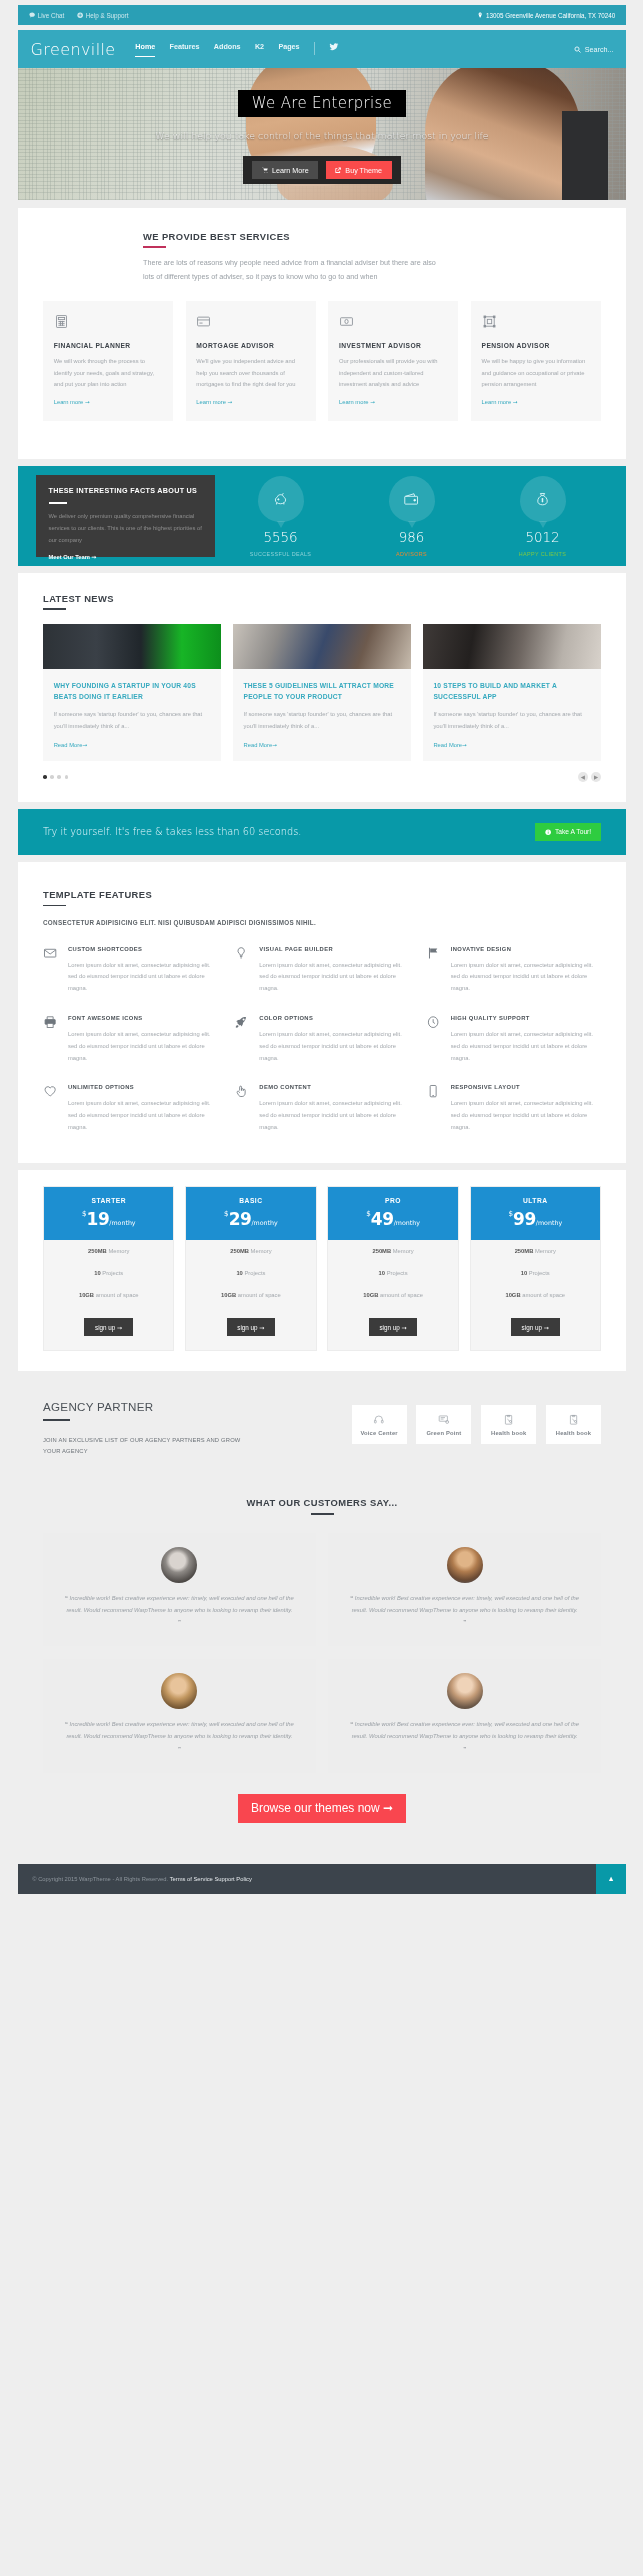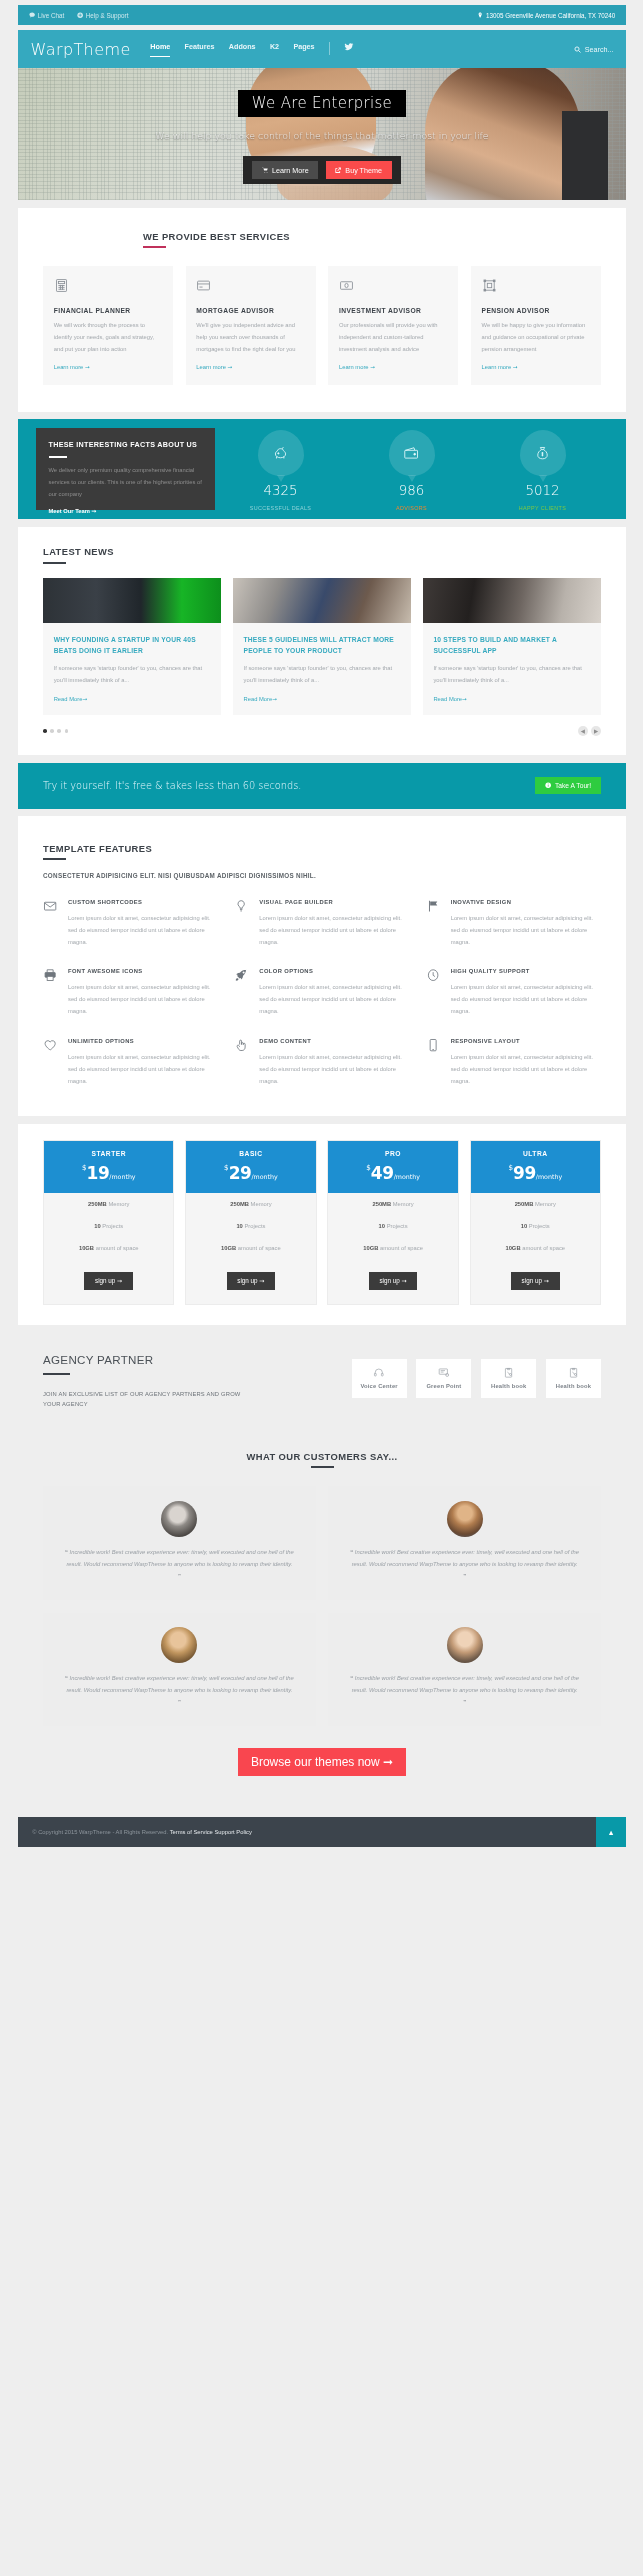--- a/index.html
+++ b/index.html
@@ -198,21 +198,21 @@
     </div>
     <div class="topbar-right">
       <svg class="ic" viewBox="0 0 16 16">
           <path fill="currentColor" d="M8 1C5.8 1 4 2.8 4 5c0 3 4 10 4 10s4-7 4-10c0-2.2-1.8-4-4-4zm0 5.5A1.5 1.5 0 1 1 8 3.5a1.5 1.5 0 0 1 0 3z"></path>
         </svg>
       <span>13005 Greenville Avenue California, TX 70240</span>
     </div>
   </div>
 
   <div class="navwrap">
-    <div class="logo">WarpTheme</div>
+    <div class="logo">Greenville</div>
     <nav class="nav">
       <a href="#" class="active">Home</a>
       <a href="#">Features</a>
       <a href="#">Addons</a>
       <a href="#">K2</a>
       <a href="#">Pages</a>
       <span class="sep"></span>
       <a href="#" class="twit">
         <svg width="9.8" height="9.8" viewBox="0 0 16 16">
             <path fill="currentColor" d="M15 3.2c-.5.25-1.1.42-1.7.5.6-.37 1.05-.95 1.27-1.65-.57.34-1.2.58-1.87.71A2.93 2.93 0 0 0 7.8 5.43 8.33 8.33 0 0 1 1.75 2.4a2.93 2.93 0 0 0 .9 3.9 2.9 2.9 0 0 1-1.32-.36v.03c0 1.4 1 2.58 2.33 2.85-.43.12-.88.14-1.3.05a2.93 2.93 0 0 0 2.73 2.03A5.87 5.87 0 0 1 1 12.1a8.3 8.3 0 0 0 4.48 1.3c5.38 0 8.32-4.45 8.32-8.3v-.38c.57-.4 1.06-.92 1.45-1.5z"></path>
@@ -246,24 +246,25 @@
         <button class="btn btn-red">
           <svg width="6.3" height="6.3" viewBox="0 0 16 16">
               <path fill="currentColor" d="M9 1h6v6h-2V4.4L7.4 10 6 8.6 11.6 3H9zM1 3h5v2H3v8h8v-3h2v5H1z"></path>
             </svg>
           <span>Buy Theme</span>
         </button>
       </div>
     </div>
   </div>
 
-  <div class="card" style="padding:23px 25px 27px 25px;">
+  <div class="card" style="padding:23px 25px 38px 25px;">
     <div class="svc-head">
       <div class="sec-title">WE PROVIDE BEST SERVICES</div>
       <div class="rule"></div>
+      <div class="lede">There are lots of reasons why people need advice from a financial adviser but there are also lots of different types of adviser, so it pays to know who to go to and when</div>
     </div>
     <div class="services">
       <div class="svc">
         <span class="sicon">
           <svg width="15" height="15" viewBox="0 0 24 24" fill="none" stroke="currentColor" stroke-width="1.4">
               <rect x="4" y="2.5" width="16" height="19" rx="1"></rect>
               <rect x="7" y="5.5" width="10" height="3.5"></rect>
               <path d="M7 12h10M7 15h10M7 18h10M10.3 11v8M13.6 11v8"></path>
             </svg>
         </span>
@@ -322,21 +323,21 @@
     <div class="counters">
       <div class="counter">
         <div class="bubble">
           <svg width="17" height="17" viewBox="0 0 24 24" fill="none" stroke="currentColor" stroke-width="1.2">
               <path d="M16.5 8.5c1.6.9 2.7 2.4 2.7 4.2 0 3-3.2 5.3-7.2 5.3s-7.2-2.3-7.2-5.3c0-2 1.2-3.6 3-4.5"></path>
               <path d="M7.8 8.2c0-1.7 1.9-3 4.2-3s4.2 1.3 4.2 3"></path>
               <circle cx="9" cy="11.8" r=".9" fill="currentColor"></circle>
               <path d="M6.3 16.4V19M16.8 16.4V19M14.5 5.3l1.5-2.3"></path>
             </svg>
         </div>
-        <div class="cnum">4325</div>
+        <div class="cnum">5556</div>
         <div class="clabel" style="color:#8fd3d8">SUCCESSFUL DEALS</div>
       </div>
       <div class="counter">
         <div class="bubble">
           <svg width="17" height="17" viewBox="0 0 24 24" fill="none" stroke="currentColor" stroke-width="1.2">
               <path d="M3.5 7.5h16a1 1 0 0 1 1 1v9a1 1 0 0 1-1 1h-16a1 1 0 0 1-1-1v-9a1 1 0 0 1 1-1z"></path>
               <path d="M3.5 7.5l12-3.6 1 3.2"></path>
               <circle cx="16.5" cy="13" r="1.2" fill="currentColor"></circle>
             </svg>
         </div>

